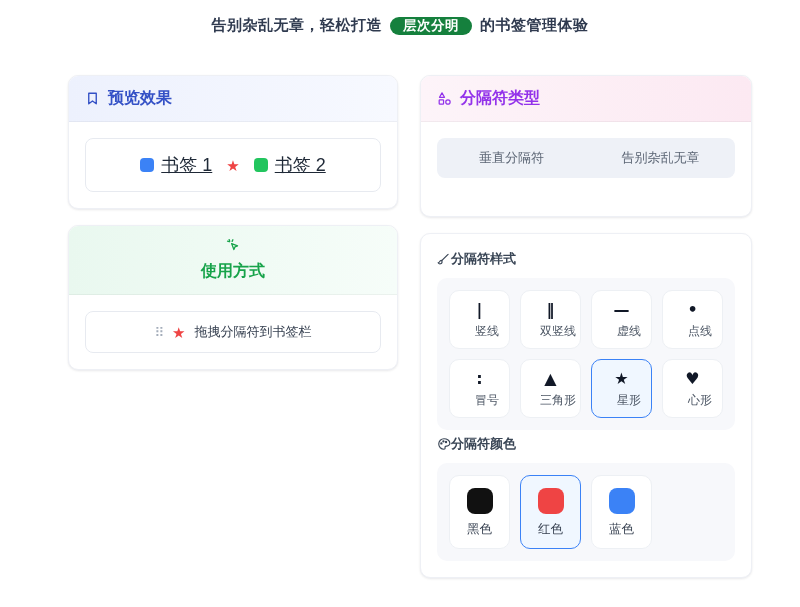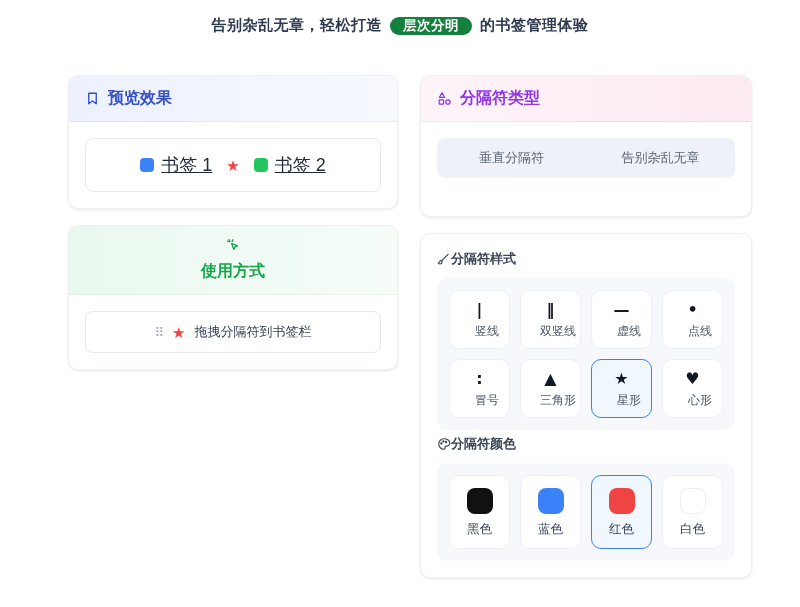--- a/index.html
+++ b/index.html
@@ -233,32 +233,28 @@
           </span>
           <span>分隔符颜色</span>
         </div>
         <div class="opt-panel">
 
             <div class="opt-tile color-tile">
               <span class="swatch" style="background: rgb(17, 17, 17);"></span>
               <span class="color-label">黑色</span>
             </div>
 
+            <div class="opt-tile color-tile selected">
+              <span class="swatch" style="background: rgb(239, 68, 68);"></span>
+              <span class="color-label">红色</span>
+            </div>
+
             <div class="opt-tile color-tile">
               <span class="swatch" style="background: rgb(59, 130, 246);"></span>
               <span class="color-label">蓝色</span>
             </div>
 
-            <div class="opt-tile color-tile selected">
-              <span class="swatch" style="background: rgb(239, 68, 68);"></span>
-              <span class="color-label">红色</span>
-            </div>
-
-            <div class="opt-tile color-tile">
-              <span class="swatch white" style="background: rgb(255, 255, 255);"></span>
-              <span class="color-label">白色</span>
-            </div>
           </div>
 
       </div>
     </div>
   </div>
 </div>
 
 </body></html>

